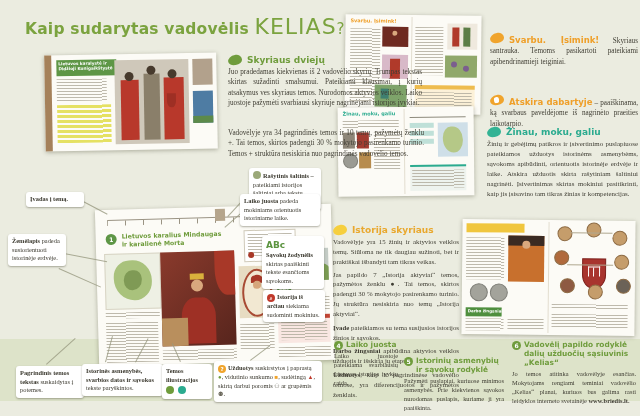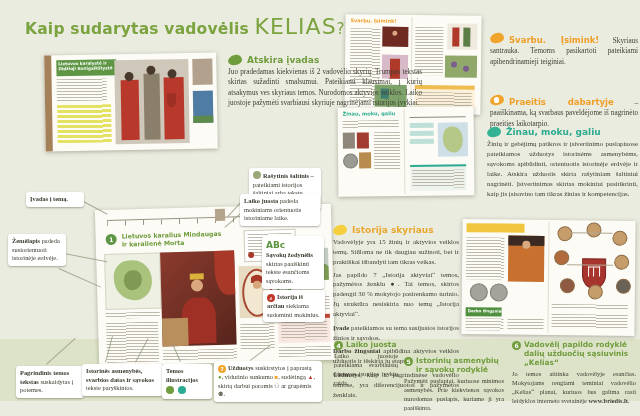--- a/index.html
+++ b/index.html
@@ -84,26 +84,27 @@
     </div>
     <div class="ph" style="left:148px;top:6px;width:20px;height:26px;background:#b2a18c;"></div>
     <div class="ph" style="left:148px;top:38px;width:20px;height:32px;background:#4e7ca3;">
       <div class="ph" style="left:0;bottom:0;width:20px;height:7px;background:#5c8a4a;"></div>
     </div>
   </div>
 
   <div class="sec" style="left:228px;top:55px;width:194px;">
     <div class="sec-head">
       <span class="blob b-green"></span>
-      <span class="sec-title green-t">Atskira įvadas</span>
+      <span class="sec-title green-t">Skyriaus dviejų</span>
     </div>
     <p class="body">Juo pradedamas kiekvienas iš 2 vadovėlio skyrių. Trumpas tekstas skirtas sužadinti smalsumui. Pateikiami klausimai, į kurių atsakymus ves skyriaus temos. Nurodomos aktyvios veiklos. Laiko juostoje pažymėti svarbiausi skyriuje nagrinėjami istorijos įvykiai.</p>
   </div>
 
   <div class="sec" style="left:228px;top:128px;width:196px;">
+    <p class="body">Vadovėlyje yra 34 pagrindinės temos ir 10 temų, pažymėtų ženklu +. Tai temos, skirtos padengti 30 % mokytojo pasirenkamo turinio. Temos + struktūra nesiskiria nuo pagrindinės vadovėlio temos.</p>
   </div>
 
   <div class="sheet" style="left:345px;top:15px;width:136px;height:99px;transform:rotate(.7deg);">
     <div class="pgline" style="left:66px;"></div>
     <div class="mini-hdr orange-t" style="left:5px;top:3px;font-size:5px;">Svarbu. Įsimink!</div>
     <div class="tl" style="left:5px;top:14px;width:30px;height:74px;"></div>
     <div class="tl" style="left:70px;top:12px;width:28px;height:48px;"></div>
     <div class="ph" style="left:37px;top:12px;width:26px;height:20px;background:#6e2a20;">
       <div class="circle" style="left:10px;top:4px;width:5px;height:5px;background:#d9a87e;"></div>
     </div>
@@ -125,21 +126,21 @@
       <div class="ph" style="left:0;top:0;width:60px;height:4px;background:#eebc4f;"></div>
       <div class="tl" style="left:3px;top:7px;width:54px;height:14px;"></div>
     </div>
   </div>
 
   <div class="sec" style="left:490px;top:33px;width:148px;">
     <p class="body"><span class="blob b-orange"></span><span class="lead orange-t">Svarbu. Įsimink!</span> <span>Skyriaus santrauka. Temoms pasikartoti pateikiami apibendrinamieji teiginiai.</span></p>
   </div>
 
   <div class="sec" style="left:490px;top:95px;width:148px;">
-    <p class="body"><span class="blob b-orange"><span class="glyph"></span></span><span class="lead orange-t">Praeitis dabartyje</span> <span>– paaiškinama, ką svarbaus paveldėjome iš nagrinėto praeities laikotarpio.</span></p>
+    <p class="body"><span class="blob b-orange"><span class="glyph"></span></span><span class="lead orange-t">Atskira dabartyje</span> <span>– paaiškinama, ką svarbaus paveldėjome iš nagrinėto praeities laikotarpio.</span></p>
   </div>
 
   <div class="sheet" style="left:338px;top:107px;width:136px;height:89px;transform:rotate(-.6deg);">
     <div class="pgline" style="left:66px;"></div>
     <div class="mini-hdr teal-t" style="left:5px;top:3px;font-size:5px;">Žinau, moku, galiu</div>
     <div class="tl" style="left:5px;top:13px;width:56px;height:8px;"></div>
     <div class="ph" style="left:5px;top:25px;width:12px;height:16px;background:#8e8678;"></div>
     <div class="ph" style="left:19px;top:25px;width:12px;height:16px;background:#a23b30;"></div>
     <div class="circle" style="left:5px;top:46px;width:13px;height:13px;background:#9b9b93;border:1px solid #7d7d75;"></div>
     <div class="ph" style="left:21px;top:45px;width:12px;height:16px;background:#b78c4e;"></div>

